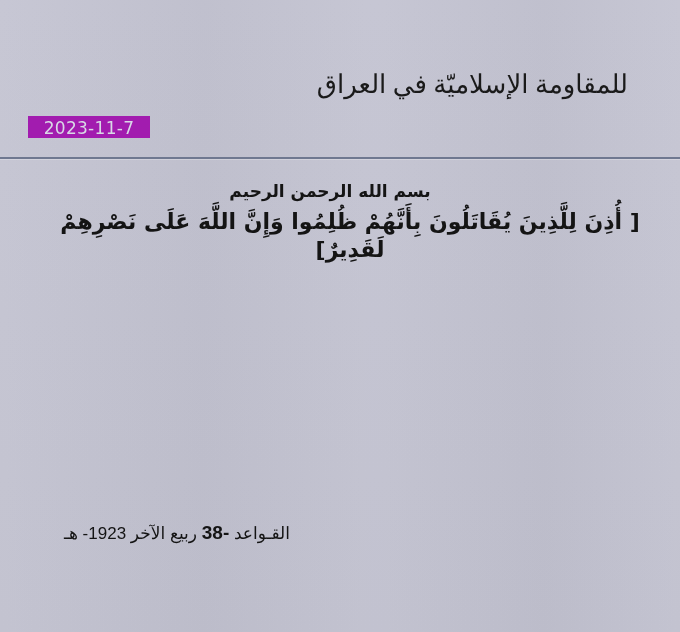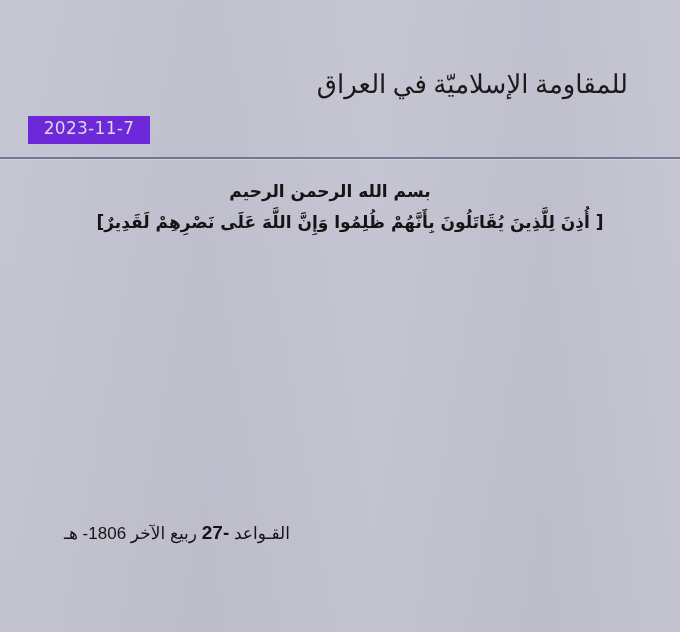--- a/index.html
+++ b/index.html
@@ -31,22 +31,22 @@
       line-height: 46px;
       color: #1a1a1a;
       letter-spacing: 0;
       white-space: nowrap;
     }
     .date-box {
       position: absolute;
       left: 28px;
       top: 116px;
       width: 122px;
-      height: 28px;
-      background: #6d28d9;
+      height: 22px;
+      background: #a21caf;
       color: #d8d8e6;
       font-family: "DejaVu Sans", sans-serif;
       font-size: 17px;
       line-height: 24px;
       text-align: center;
       letter-spacing: 0.3px;
     }
     .divider {
       position: absolute;
       left: 0;
@@ -75,21 +75,21 @@
       line-height: 22px;
       padding-right: 20px;
       box-sizing: border-box;
     }
     .verse-top {
       position: absolute;
       top: 208px;
       left: 60px;
       width: 580px;
       text-align: center;
-      font-size: 17px;
+      font-size: 22px;
       font-weight: bold;
       line-height: 28px;
     }
     .body-para {
       position: absolute;
       top: 285px;
       right: 60px;
       width: 560px;
       text-align: justify;
       text-align-last: right;
@@ -145,16 +145,16 @@
 <div class="doc">
   <div class="basmala">بسم الله الرحمن الرحيم</div>
 
   <div class="verse-top">[ أُذِنَ لِلَّذِينَ يُقَاتَلُونَ بِأَنَّهُمْ ظُلِمُوا  وَإِنَّ اللَّهَ عَلَى نَصْرِهِمْ لَقَدِيرٌ]</div>
 
 
 
 
   <div class="signature-date">
     <span>القـواعد</span>
-    <span class="num">-27</span>
-    <span>ربيع الآخر 1806- هـ</span>
+    <span class="num">-38</span>
+    <span>ربيع الآخر 1923- هـ</span>
   </div>
 </div>
 
 </body></html>

